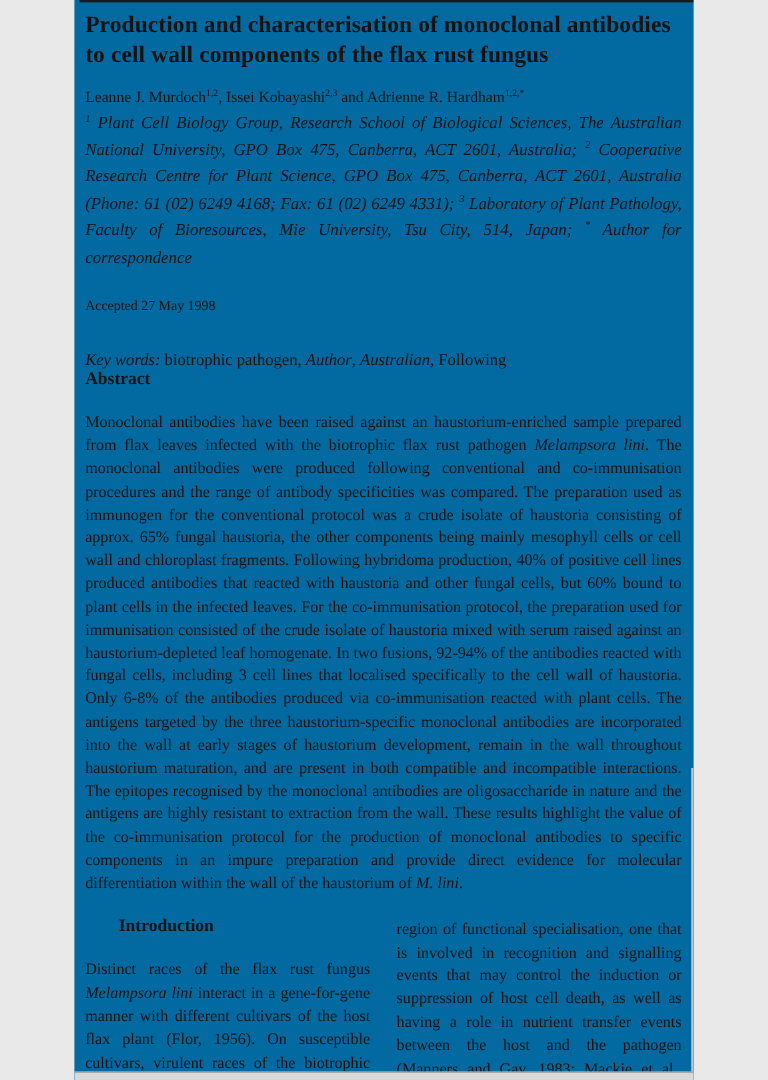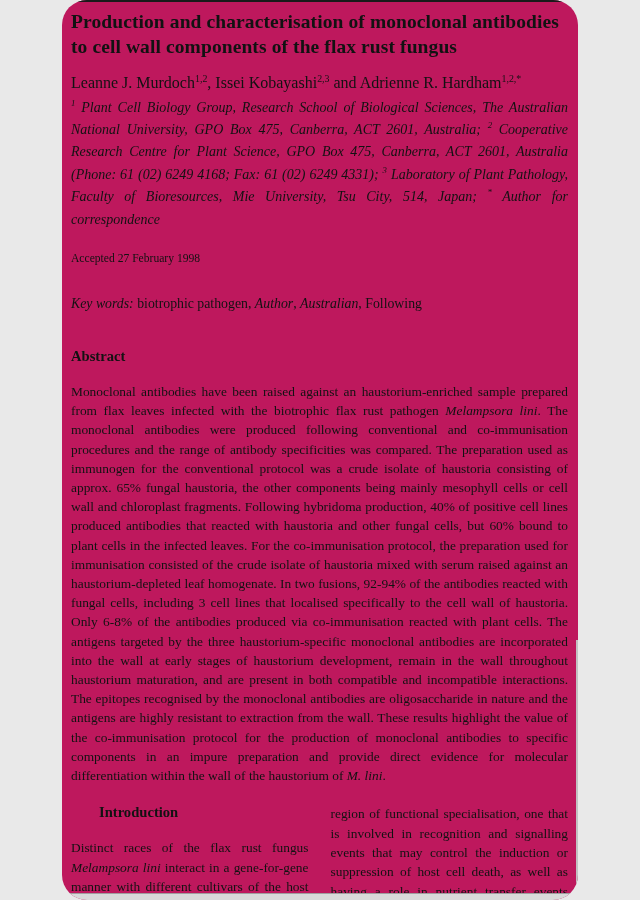--- a/index.html
+++ b/index.html
@@ -1,43 +1,42 @@
 <!DOCTYPE html>
 <html><head>
 <meta charset="utf-8">
 <style>
   html, body { margin: 0; padding: 0; background: #e9e9e9; }
   .page {
     position: relative;
     width: 516px;
     height: 900px;
     margin: 0 auto;
-    background: #be185d;
+    background: #0369a1;
     font-family: "Liberation Serif", serif;
     color: #121212;
     box-sizing: border-box;
     padding: 6px 10px 0 9px;
     overflow: hidden;
-    border-radius: 25px;
   }
   
   .edge-top    { position: absolute; top: 0; left: 4px; right: 0; height: 2px; background: #1a1a1a; }
   .edge-bottom { position: absolute; bottom: 0; left: 0; right: 0; height: 6px; background: #d9d9d9; border-top: 1px solid #9f9f9f; }
   .edge-right  { position: absolute; top: 640px; bottom: 0; right: 0; width: 2px; background: #c2c2c2; }
 
   .title {
     margin-top: 3px;
     font-size: 19.5px;
     font-weight: bold;
     line-height: 1.3;
     letter-spacing: 0.1px;
   }
   .authors {
     margin-top: 9px;
-    font-size: 16px;
+    font-size: 13px;
     line-height: 1.3;
   }
   sup { font-size: 0.62em; line-height: 0; vertical-align: super; }
   .affiliations {
     margin-top: 3px;
     font-size: 14px;
     font-style: italic;
     line-height: 1.6;
     text-align: justify;
   }
@@ -46,21 +45,21 @@
     font-size: 11.6px;
   }
   .keywords {
     margin-top: 31px;
     font-size: 13.8px;
   }
   .section-heading {
     font-size: 14.6px;
     font-weight: bold;
   }
-  .abstract-heading { margin-top: 36px; }
+  .abstract-heading { }
   .abstract-body {
     margin-top: 17px;
     font-size: 13.4px;
     line-height: 19.2px;
     text-align: justify;
   }
   .intro-section {
     margin-top: 19px;
     display: flex;
     gap: 22px;
@@ -93,21 +92,21 @@
 
 <div class="page">
   <div class="edge-top"></div>
 
   <h1 class="title">Production and characterisation of monoclonal antibodies to cell wall components of the flax rust fungus</h1>
 
   <div class="authors"><span>Leanne J. Murdoch</span><sup>1,2</sup><span>, Issei Kobayashi</span><sup>2,3</sup><span> and Adrienne R. Hardham</span><sup>1,2,*</sup></div>
 
   <div class="affiliations"><sup>1</sup><span> Plant Cell Biology Group, Research School of Biological Sciences, The Australian National University, GPO Box 475, Canberra, ACT 2601, Australia; </span><sup>2</sup><span> Cooperative Research Centre for Plant Science, GPO Box 475, Canberra, ACT 2601, Australia (Phone: 61 (02) 6249 4168; Fax: 61 (02) 6249 4331); </span><sup>3</sup><span> Laboratory of Plant Pathology, Faculty of Bioresources, Mie University, Tsu City, 514, Japan; </span><sup>*</sup><span> Author for correspondence</span></div>
 
-  <div class="accepted">Accepted 27 February 1998</div>
+  <div class="accepted">Accepted 27 May 1998</div>
 
   <div class="keywords"><span class="italic">Key words:</span><span> biotrophic pathogen, </span><span class="italic">Author</span><span>, </span><span class="italic">Australian</span><span>, Following</span></div>
 
   <div class="section-heading abstract-heading">Abstract</div>
 
   <p class="abstract-body"><span>Monoclonal antibodies have been raised against an haustorium-enriched sample prepared from flax leaves infected with the biotrophic flax rust pathogen </span><span class="italic">Melampsora lini</span><span>. The monoclonal antibodies were produced following conventional and co-immunisation procedures and the range of antibody specificities was compared. The preparation used as immunogen for the conventional protocol was a crude isolate of haustoria consisting of approx. 65% fungal haustoria, the other components being mainly mesophyll cells or cell wall and chloroplast fragments. Following hybridoma production, 40% of positive cell lines produced antibodies that reacted with haustoria and other fungal cells, but 60% bound to plant cells in the infected leaves. For the co-immunisation protocol, the preparation used for immunisation consisted of the crude isolate of haustoria mixed with serum raised against an haustorium-depleted leaf homogenate. In two fusions, 92-94% of the antibodies reacted with fungal cells, including 3 cell lines that localised specifically to the cell wall of haustoria. Only 6-8% of the antibodies produced via co-immunisation reacted with plant cells. The antigens targeted by the three haustorium-specific monoclonal antibodies are incorporated into the wall at early stages of haustorium development, remain in the wall throughout haustorium maturation, and are present in both compatible and incompatible interactions. The epitopes recognised by the monoclonal antibodies are oligosaccharide in nature and the antigens are highly resistant to extraction from the wall. These results highlight the value of the co-immunisation protocol for the production of monoclonal antibodies to specific components in an impure preparation and provide direct evidence for molecular differentiation within the wall of the haustorium of </span><span class="italic">M. lini</span><span>.</span></p>
 
   <div class="intro-section">
     <div class="col">
       <div class="section-heading intro-heading">Introduction</div>

